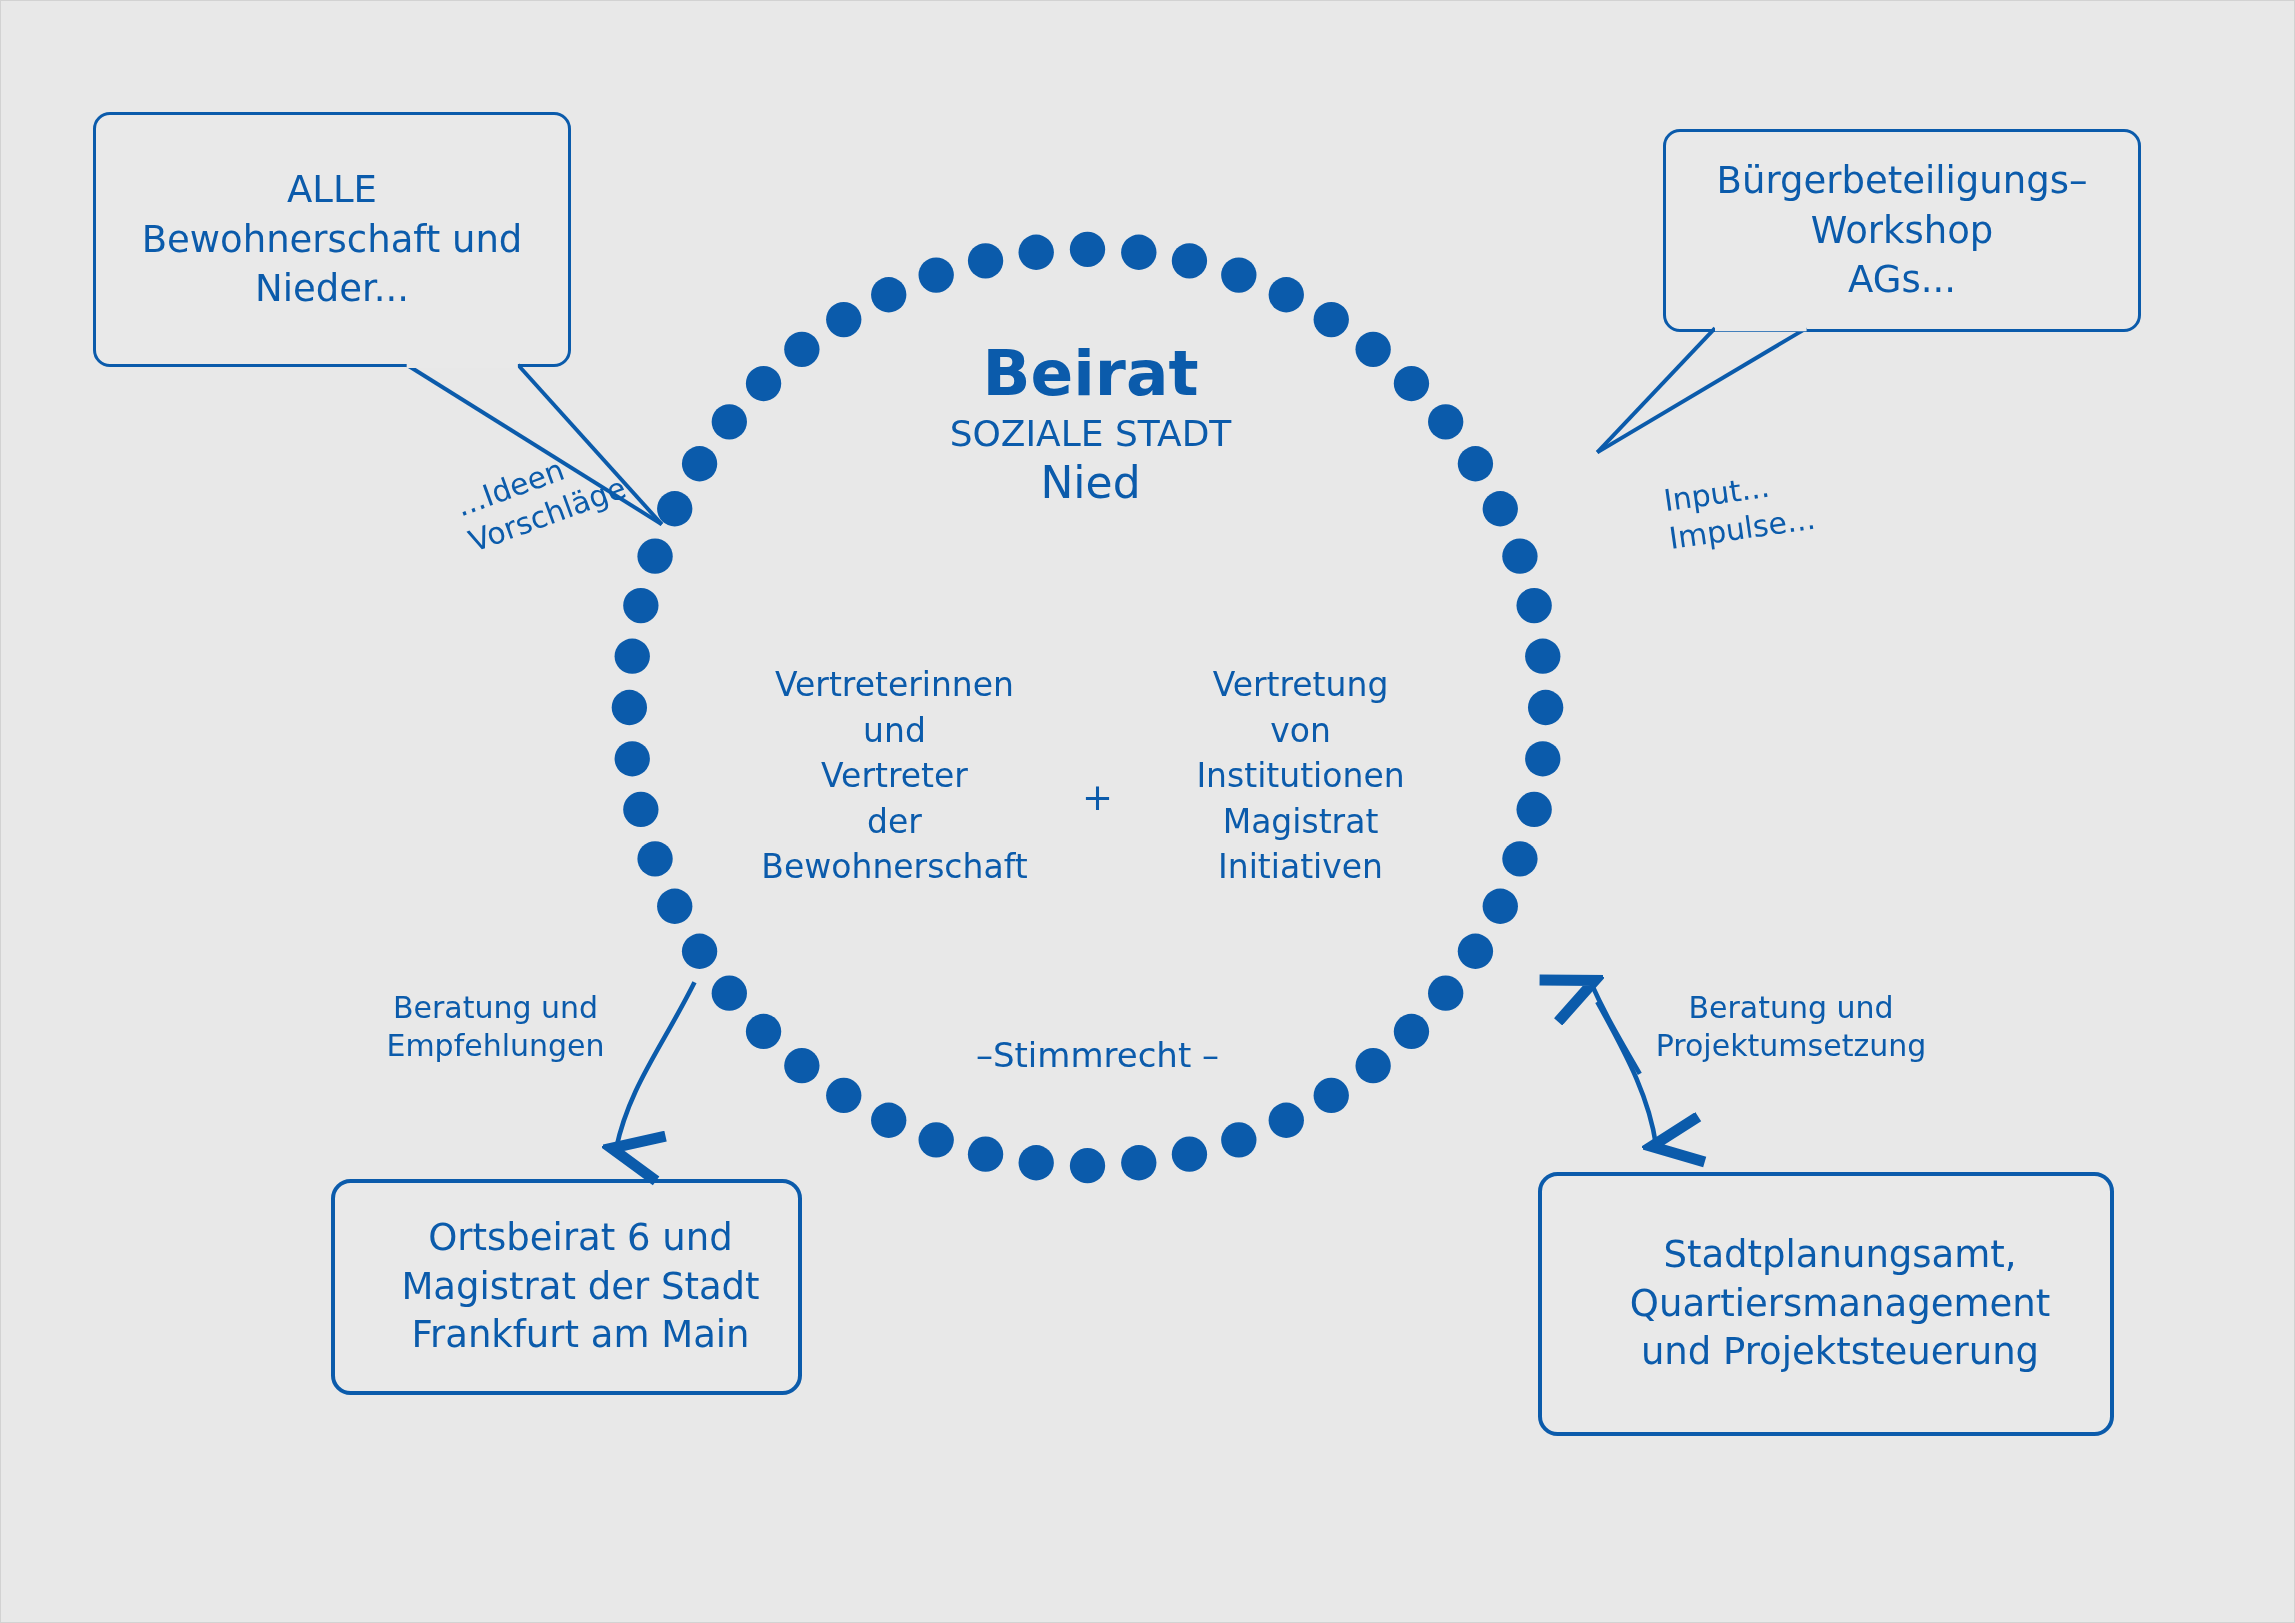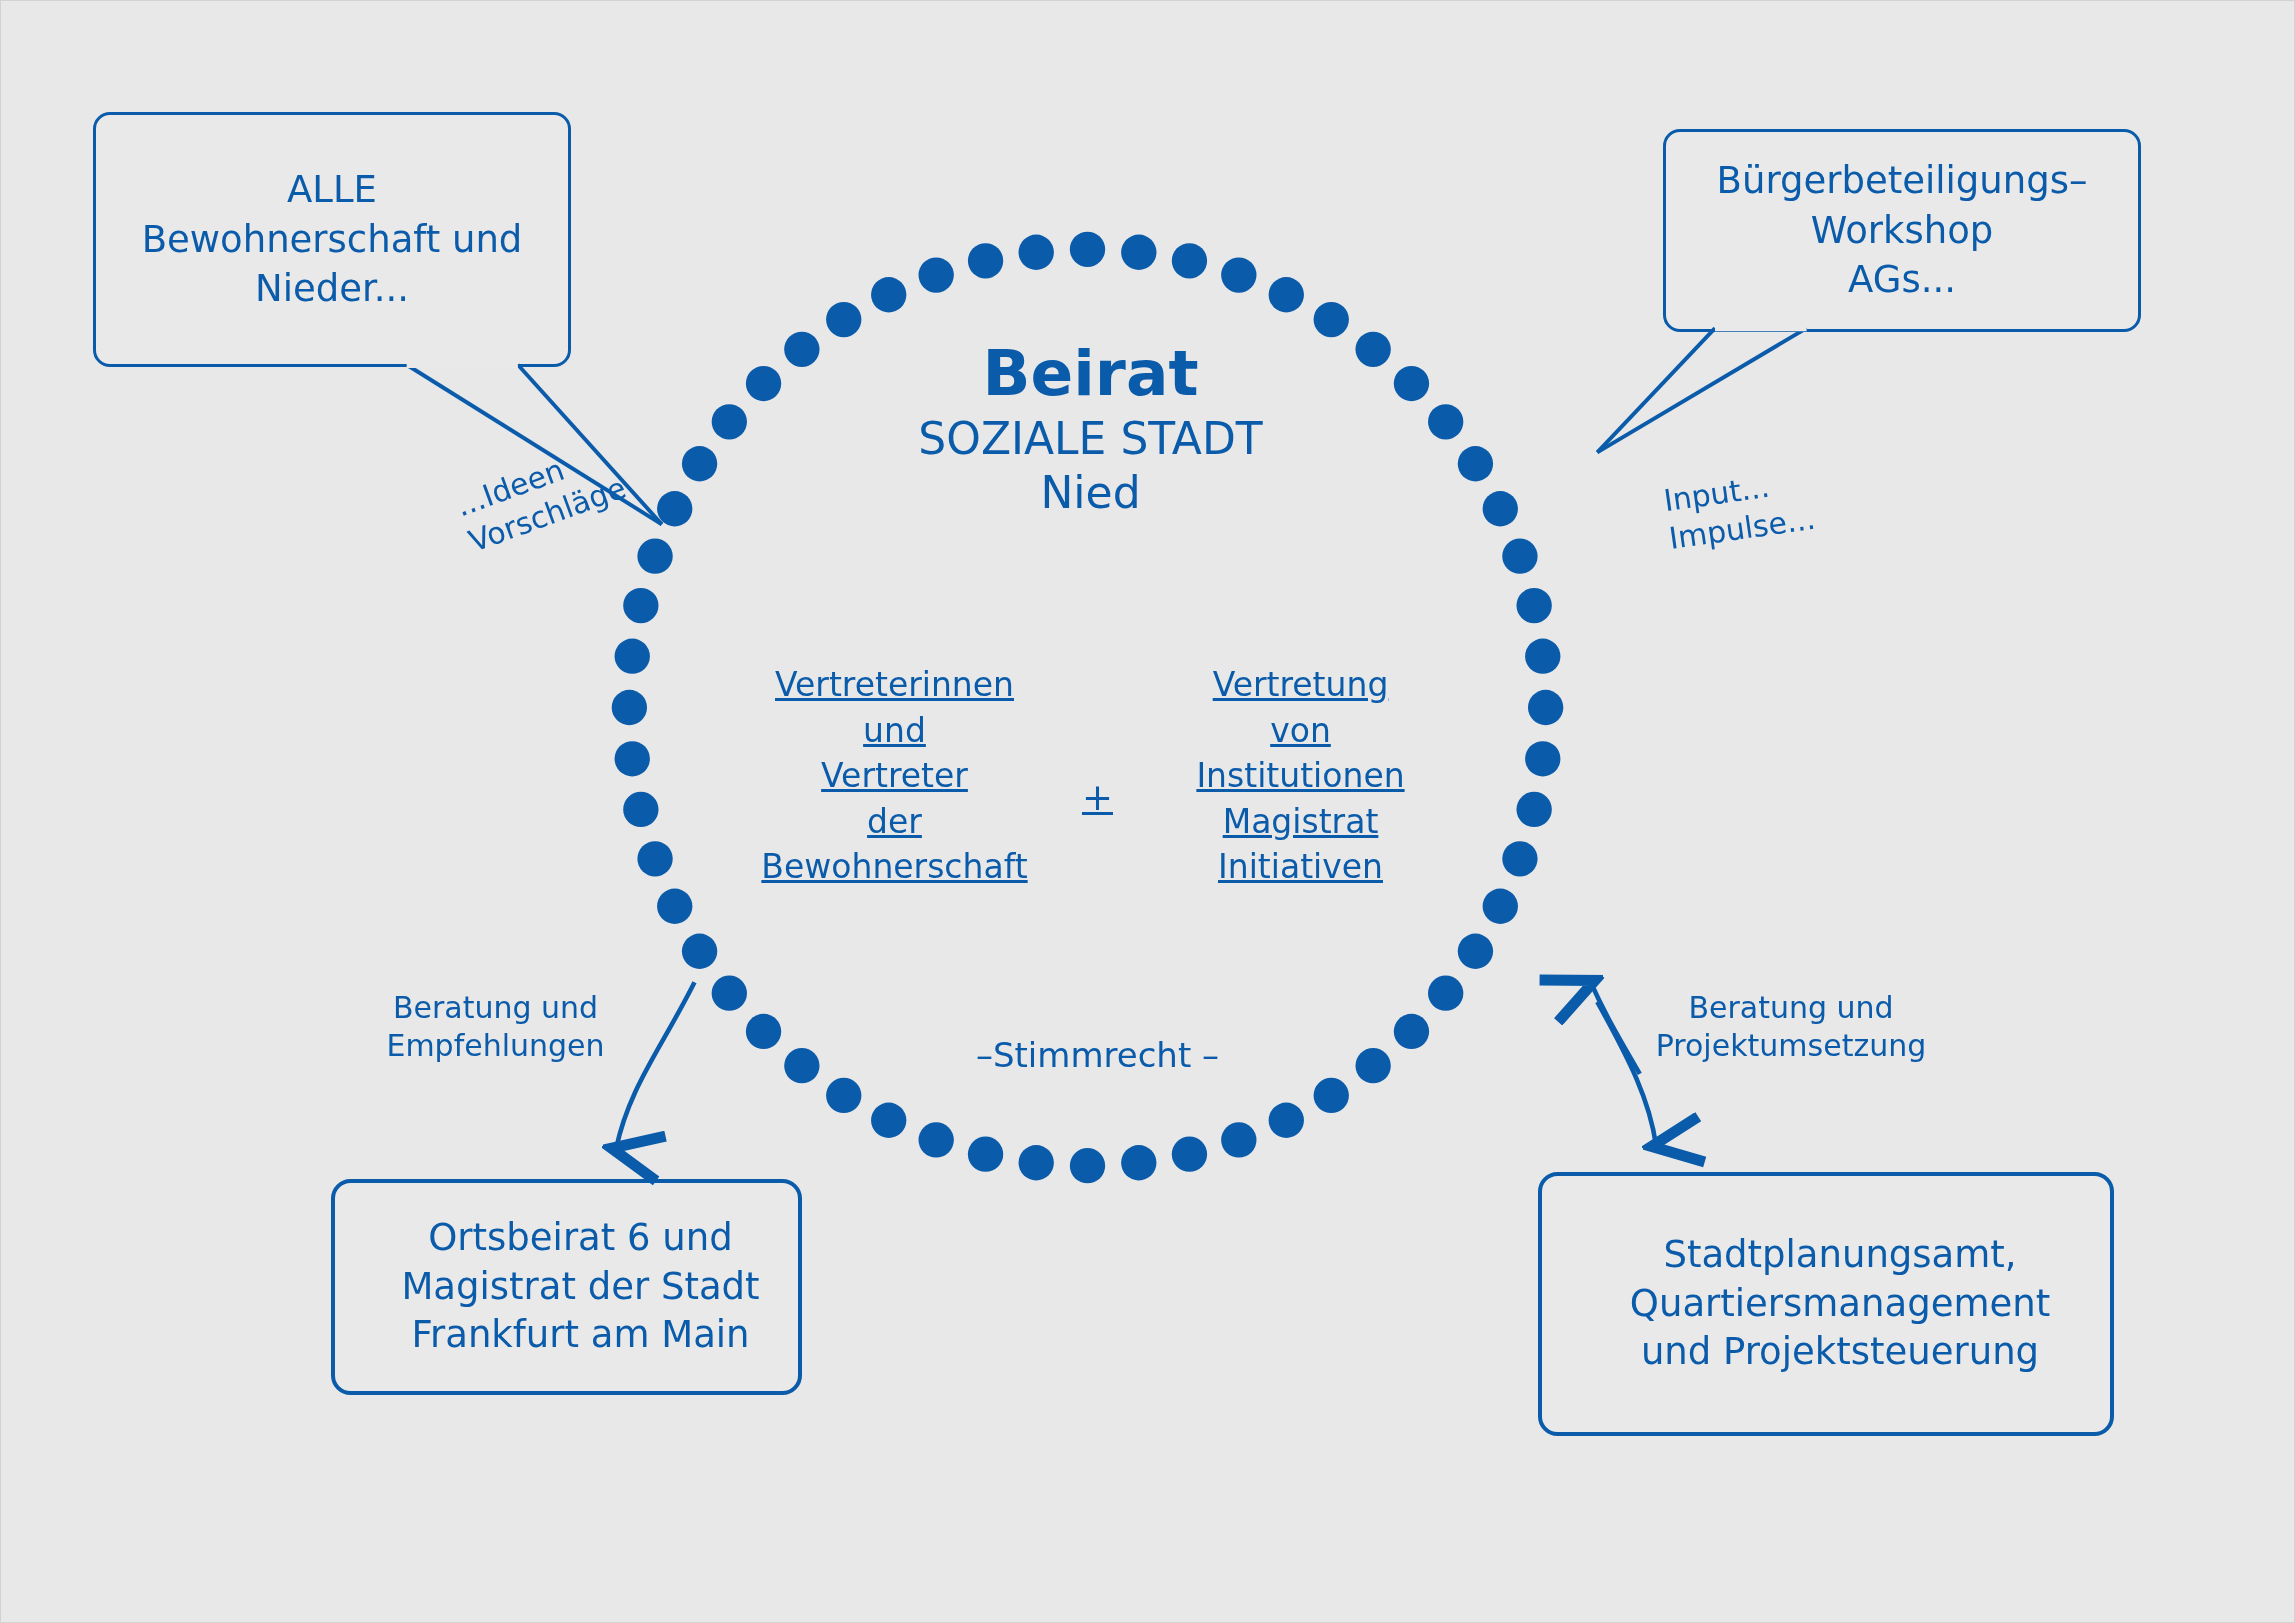--- a/index.html
+++ b/index.html
@@ -42,38 +42,37 @@
     color: #0b5bab;
     pointer-events: none;
   }
   #title-main {
     font-size: 63px;
     font-weight: bold;
     letter-spacing: 0px;
     line-height: 1.05;
   }
   #title-sub1 {
-    font-size: 44px;
+    font-size: 36px;
     line-height: 1.22;
     margin-top: 5.2px;
   }
   #title-sub2 {
     font-size: 44px;
     line-height: 1.22;
   }
   #columns {
     position: absolute;
     left: 694px;
     top: 661px;
     width: 805px;
     display: flex;
     align-items: flex-start;
     justify-content: center;
     color: #0b5bab;
-    text-decoration: underline;
   }
   .col {
     width: 327px;
     text-align: center;
     font-size: 33px;
     line-height: 1.38;
   }
   #plus {
     width: 79px;
     text-align: center;

